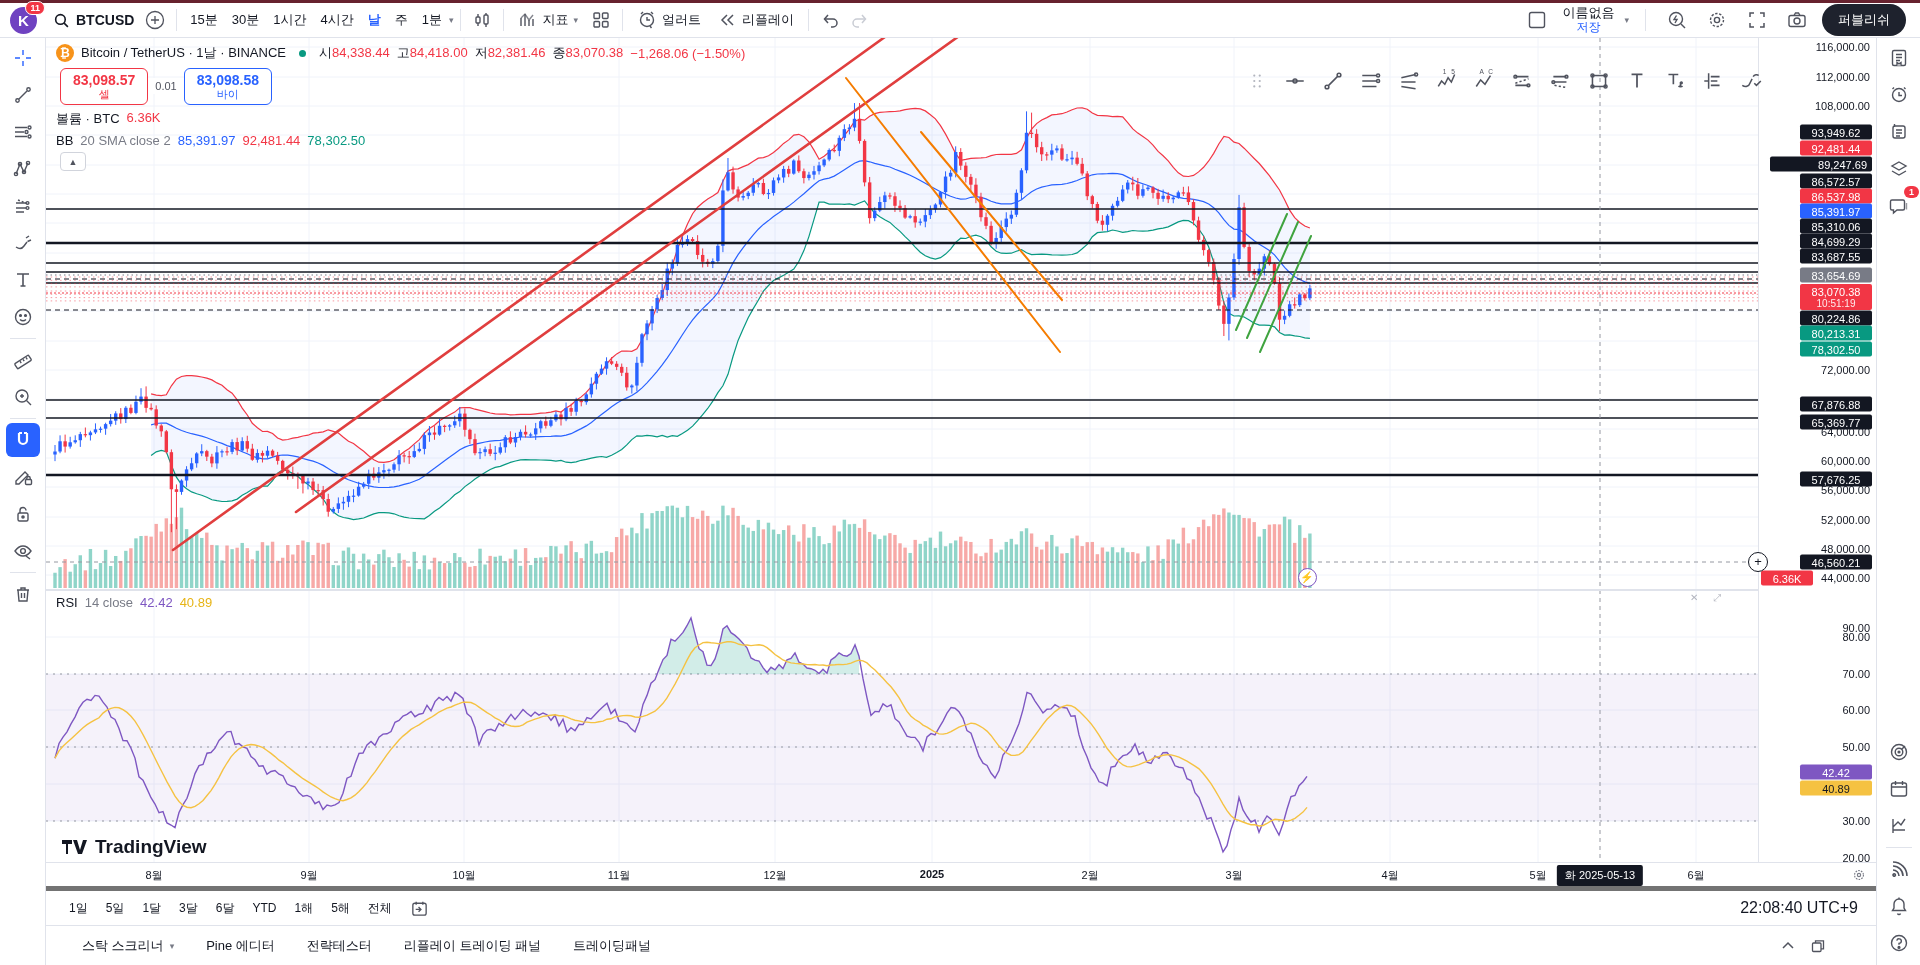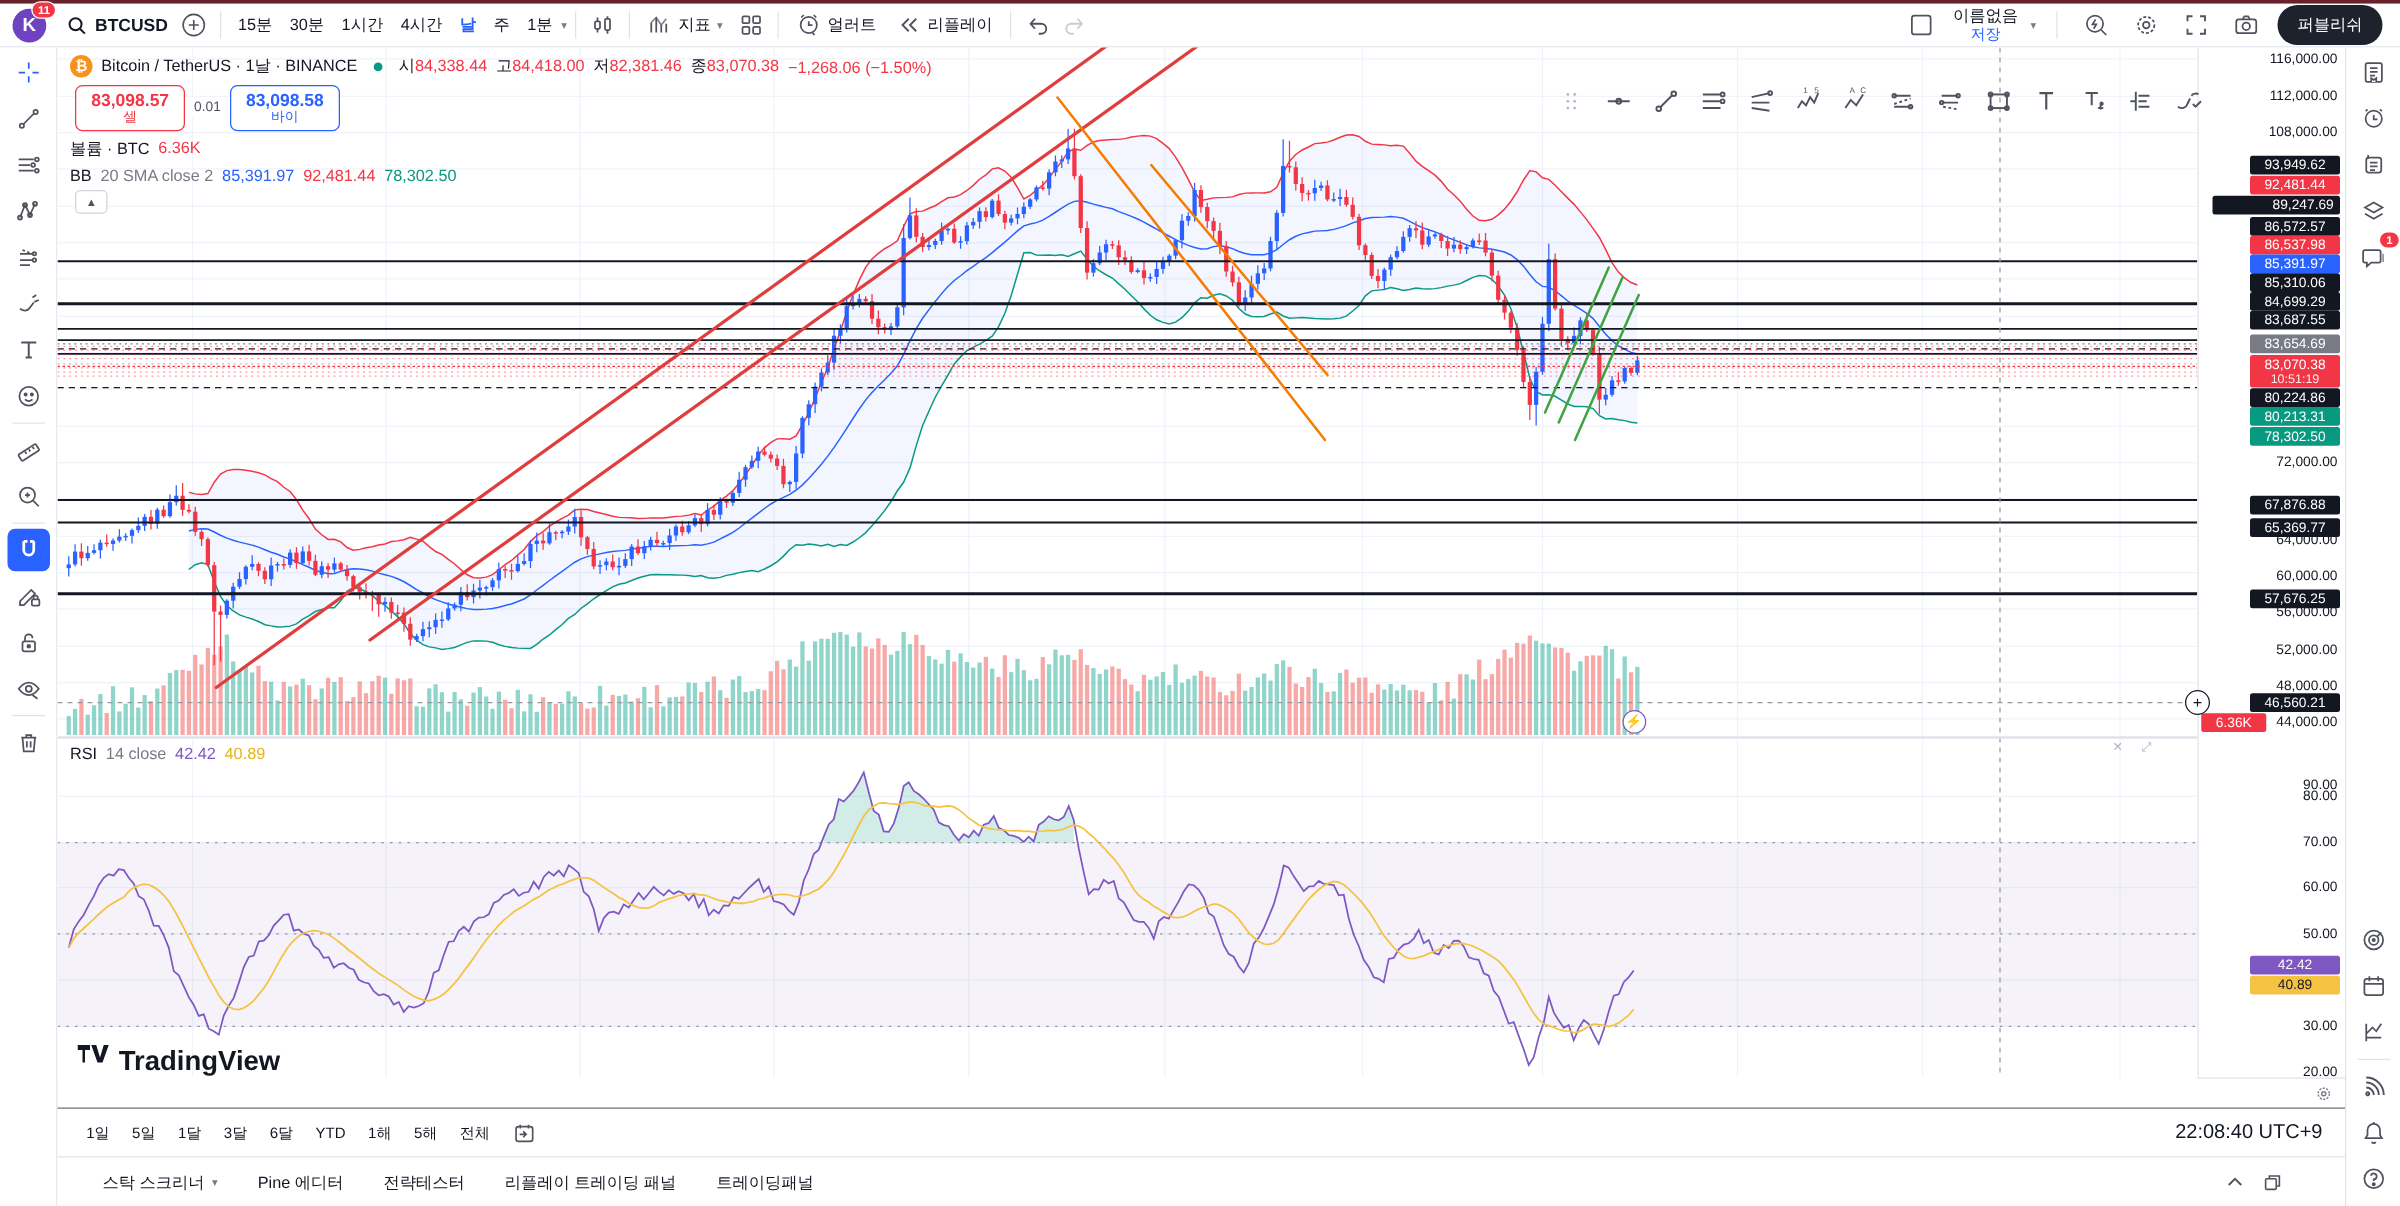--- a/index.html
+++ b/index.html
@@ -59,34 +59,34 @@
   .buybtn { border:1.5px solid #2962ff; color:#2962ff; }
   .pricebig { font-size:14px; font-weight:bold; }
   .spread { font-size:11px; color:#50535e; padding:2px 7px; background:#fff; }
   .volrow { left:56px; top:110px; display:flex; gap:7px; font-size:13px; }
   .bbrow { left:56px; top:133px; display:flex; gap:7px; font-size:13px; }
   .collapse { left:60px; top:152px; width:26px; height:19px; border:1px solid #d1d4dc; border-radius:4px;
               display:flex; align-items:center; justify-content:center; font-size:9px; color:#50535e; cursor:pointer; background:#fff; }
   .rsirow { left:56px; top:595px; display:flex; gap:7px; font-size:13px; }
   .drawbar { left:1240px; top:64px; display:flex; align-items:center; gap:4px; color:#50535e; }
   .drawbar .dtool { width:34px; height:34px; display:flex; align-items:center; justify-content:center; cursor:pointer; border-radius:4px; }
-  .tvlogo { left:62px; top:836px; display:flex; align-items:flex-start; gap:7px; font-weight:bold; font-size:22px; color:#131722; }
+  .tvlogo { left:62px; top:836px; display:flex; align-items:flex-end; gap:7px; font-weight:bold; font-size:19px; color:#131722; }
   .boltbadge { left:1298px; top:568px; width:19px; height:19px; border-radius:50%; border:1.6px solid #7e57c2;
                background:#fff; color:#7e57c2; font-size:11px; display:flex; align-items:center; justify-content:center; }
   .panectrl { left:1690px; top:592px; color:#b2b5be; font-size:10px; letter-spacing:6px; }
   
   .taxis { left:46px; top:862px; width:1712px; height:24px; border-top:1px solid #e0e3eb; background:#fff; font-size:11px; color:#131722; }
   .tmonth { position:absolute; top:5px; transform:translateX(-50%); cursor:default; }
   .tbold { font-weight:bold; }
   .ttip { position:absolute; top:2px; transform:translateX(-50%); background:#131722; color:#fff; font-size:11px;
           padding:3px 8px; border-radius:2px; white-space:nowrap; }
   .taxis-corner { left:1758px; top:862px; width:118px; height:24px; background:#fff; border-top:1px solid #e0e3eb;
                   display:flex; align-items:center; justify-content:flex-end; padding-right:10px; color:#787b86; }
   
-  .rangebar { left:46px; top:886px; width:1830px; height:39px; border-top:1px solid #737373; background:#fff;
+  .rangebar { left:46px; top:886px; width:1830px; height:39px; border-top:5px solid #737373; background:#fff;
               display:flex; align-items:center; font-size:12px; color:#131722; padding-left:14px; }
   .ritem { padding:4px 9px; cursor:pointer; border-radius:4px; }
   .rclock { margin-left:auto; padding-right:18px; font-size:16px; }
   
   .tabsbar { left:46px; top:925px; width:1830px; height:40px; border-top:1px solid #e0e3eb; background:#fff;
              display:flex; align-items:center; font-size:13px; padding-left:22px; gap:4px; }
   .tab { padding:6px 14px; cursor:pointer; display:flex; align-items:center; gap:6px; }
   .tabsbar-right { margin-left:auto; display:flex; gap:14px; padding-right:50px; color:#50535e; }
   svg.icon { display:block; }
 </style>
@@ -1428,20 +1428,36 @@
   <div class="abs boltbadge">⚡</div>
   <div class="abs panectrl">✕ ⤢</div>
 
   <div class="abs tvlogo">
     <svg class="icon" width="26" height="18" viewBox="0 0 26 18" fill="#131722">
         <path d="M0 0h10v4H6v10H4V4H0zM11 0h4l3 10 3-10h4l-5 14h-4z"></path>
       </svg>
     <span>TradingView</span>
   </div>
 
+  <div class="abs taxis">
+    <div id="tmonths">
+        <div class="tmonth" style="left: 108px;">8월</div>
+        <div class="tmonth" style="left: 263px;">9월</div>
+        <div class="tmonth" style="left: 418px;">10월</div>
+        <div class="tmonth" style="left: 573px;">11월</div>
+        <div class="tmonth" style="left: 729px;">12월</div>
+        <div class="tmonth tbold" style="left: 886px;">2025</div>
+        <div class="tmonth" style="left: 1044px;">2월</div>
+        <div class="tmonth" style="left: 1188px;">3월</div>
+        <div class="tmonth" style="left: 1344px;">4월</div>
+        <div class="tmonth" style="left: 1492px;">5월</div>
+        <div class="tmonth" style="left: 1650px;">6월</div>
+      </div>
+    <div class="ttip" id="ttip" style="left: 1554px;">화 2025-05-13</div>
+  </div>
   <div class="abs taxis-corner">
     <svg class="icon" width="14" height="14" viewBox="0 0 22 22" fill="none" stroke="#787b86" stroke-width="1.8">
         <circle cx="11" cy="11" r="7" stroke-dasharray="2.6 1.8"></circle>
         <circle cx="11" cy="11" r="2.6"></circle>
       </svg>
   </div>
 
   <div class="abs rangebar">
     <div id="ranges" style="display:flex;align-items:center">
         <div class="ritem">1일</div>

